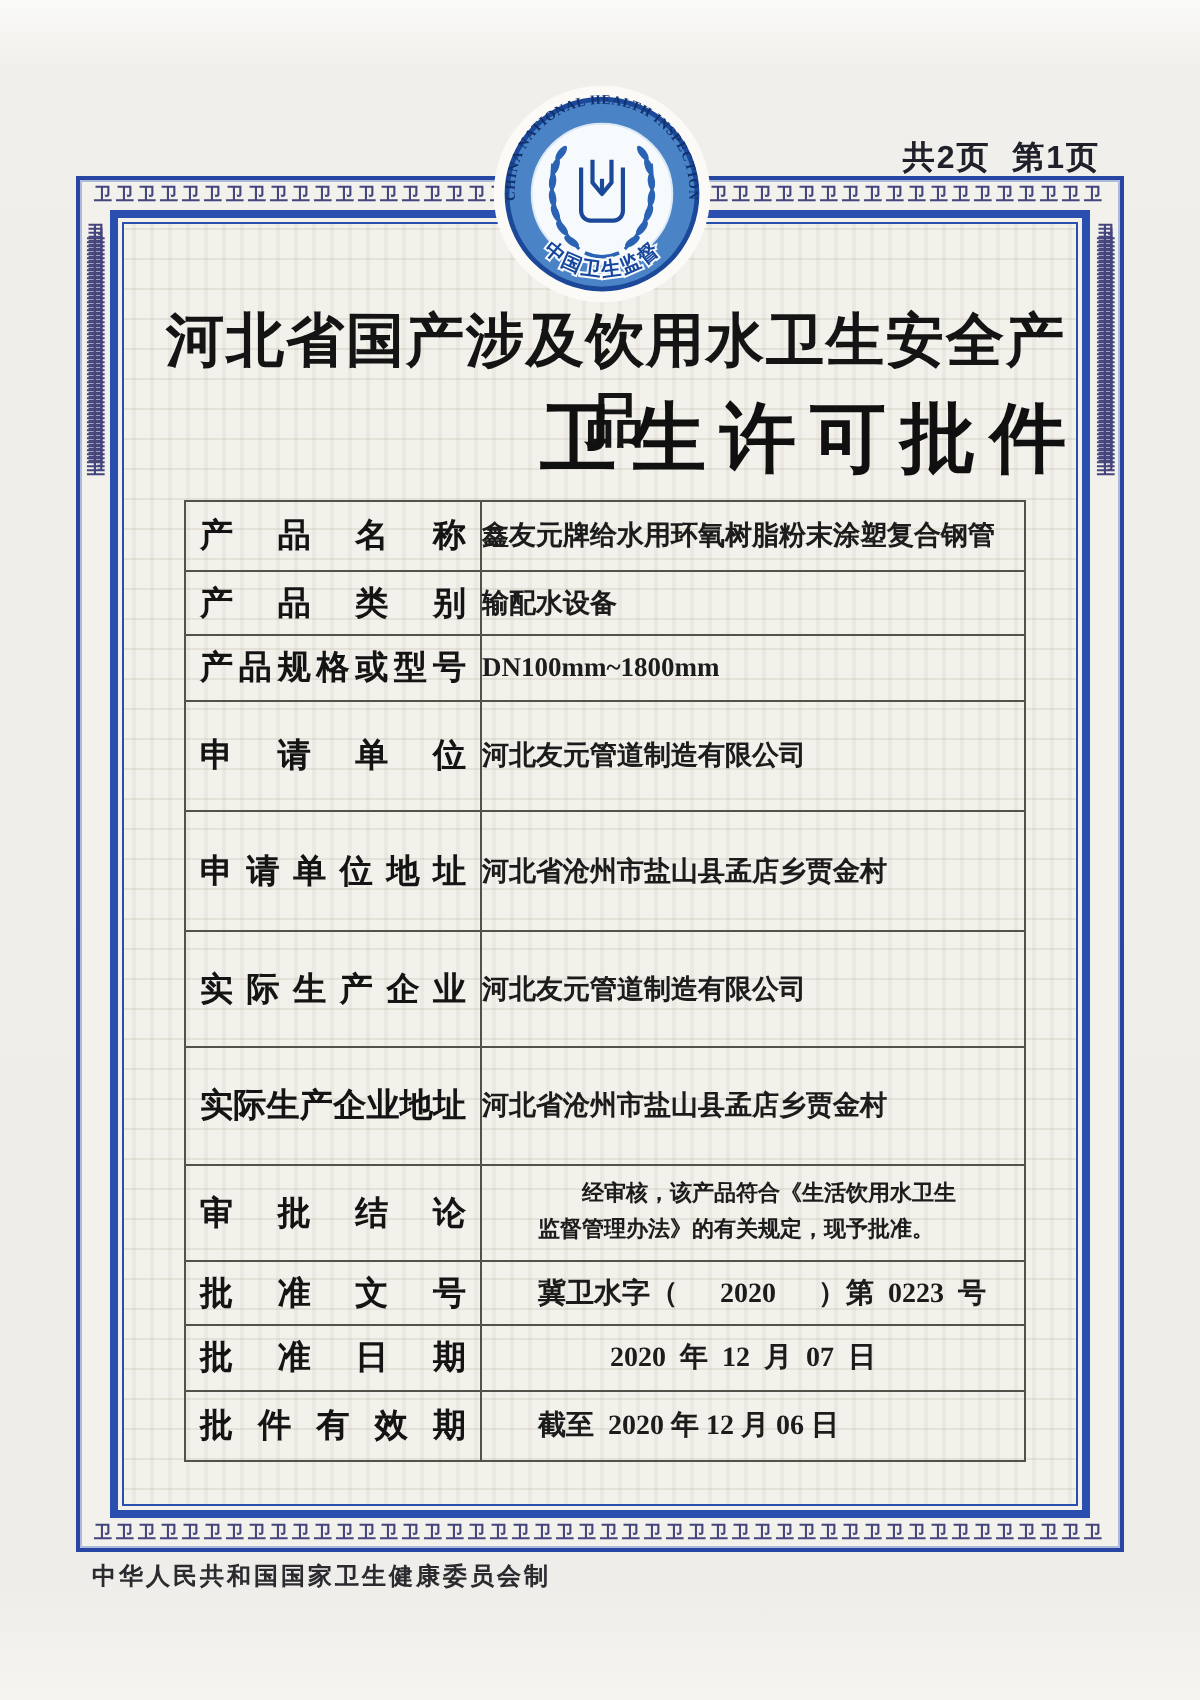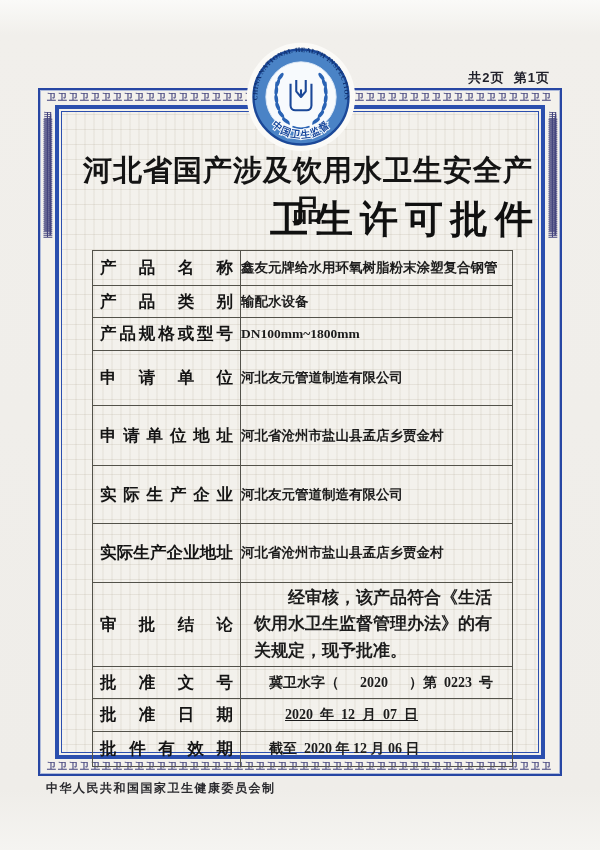--- a/index.html
+++ b/index.html
@@ -8,21 +8,21 @@
     font-family:"Liberation Sans","DejaVu Sans",sans-serif;
     background:#e9e7e3;
   }
   .page{
     position:relative;width:600px;height:850px;
     background:linear-gradient(180deg,#fafaf8 0px,#f1efeb 35px,#efede9 790px,#f5f4f1 850px);
   }
   
   .pagination{
     position:absolute;top:69px;right:50px;
-    font-size:13px;font-weight:700;color:#20202a;letter-spacing:1px;
+    font-size:16px;font-weight:700;color:#20202a;letter-spacing:1px;
     white-space:pre;
   }
   
   .cert{
     position:absolute;left:38px;top:88px;width:524px;height:688px;
     border:2px solid #2746a3;background:#f3f1ec;box-sizing:border-box;
     box-shadow:inset 0 0 0 1px #aebada;
   }
   .band{
     position:absolute;overflow:hidden;color:#45457e;
@@ -72,23 +72,23 @@
     font-family:"Liberation Sans","DejaVu Sans",sans-serif;
   }
   td.val{
     font-family:"Liberation Serif","DejaVu Serif",serif;
     font-weight:700;font-size:13.5px;padding:0 4px;color:#1f1f1f;
   }
   tr.r1{height:35px;} tr.r2{height:32px;} tr.r3{height:33px;}
   tr.r4{height:55px;} tr.r5{height:60px;} tr.r6{height:58px;}
   tr.r7{height:59px;} tr.r8{height:48px;} tr.r9{height:32px;}
   tr.r10{height:33px;} tr.r11{height:35px;}
-  tr.r8 td.val{font-size:17px;font-weight:600;line-height:1.55;text-indent:2em;padding:2px 13px;}
+  tr.r8 td.val{font-size:11px;font-weight:600;line-height:1.55;text-indent:2em;padding:2px 28px;}
   tr.r9 td.val,tr.r10 td.val,tr.r11 td.val{white-space:pre;font-size:14px;padding-left:28px;}
-  tr.r10 td.val{padding-left:44px;text-decoration:underline;}
+  tr.r10 td.val{padding-left:64px;}
   
   .footer{
     position:absolute;left:46px;top:780px;z-index:2;
     font-size:12px;font-weight:700;color:#2b2b2f;letter-spacing:1.5px;
   }
 </style>
 </head>
 <body>
 
 <div class="page">

